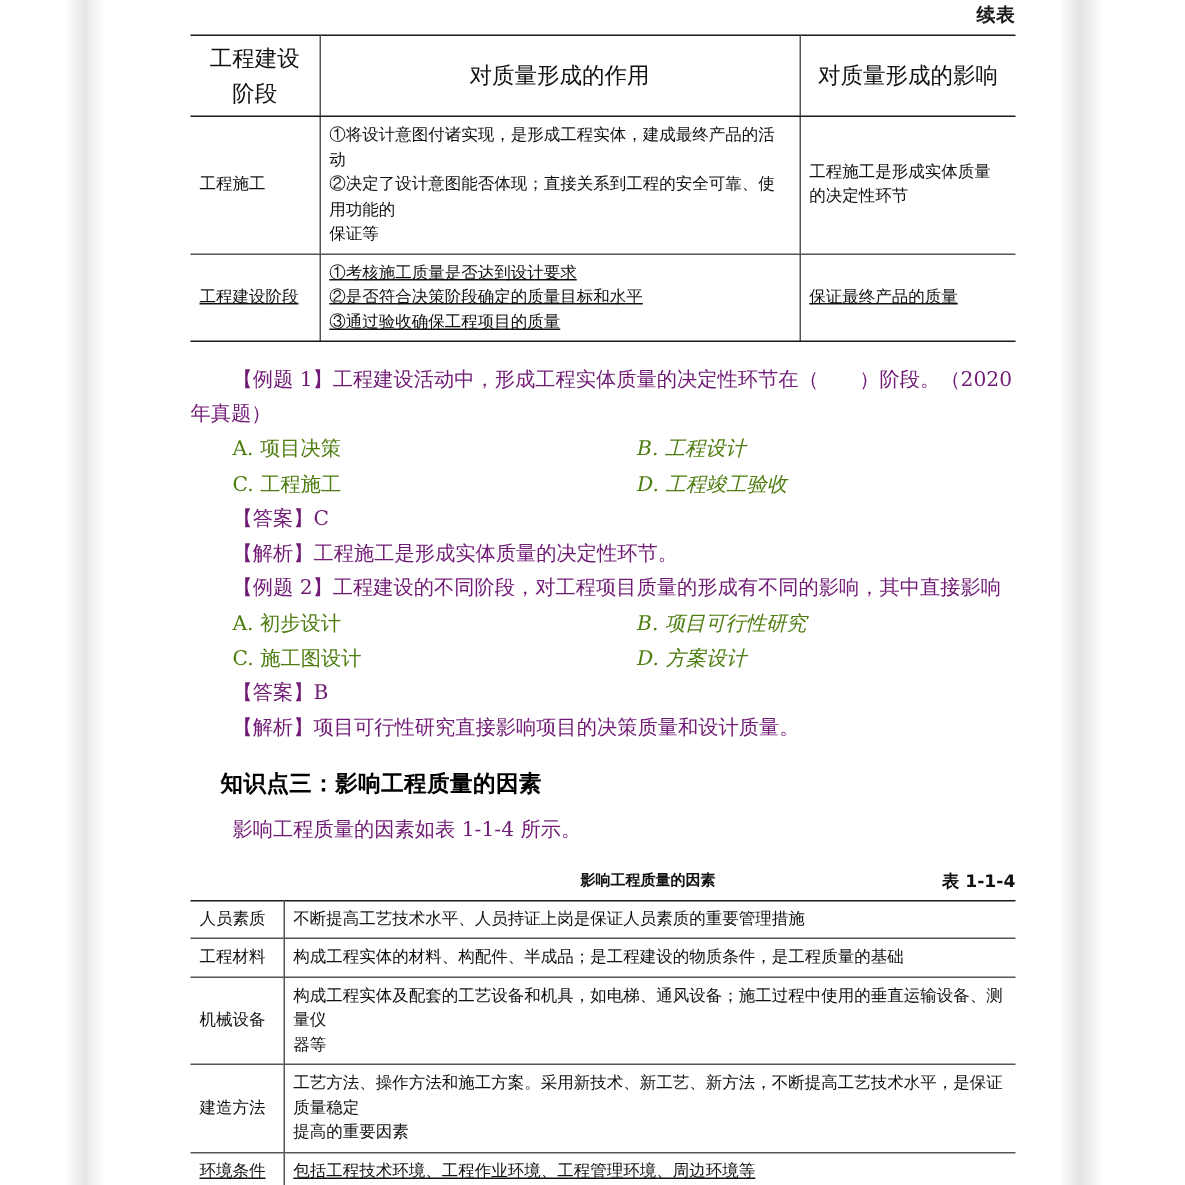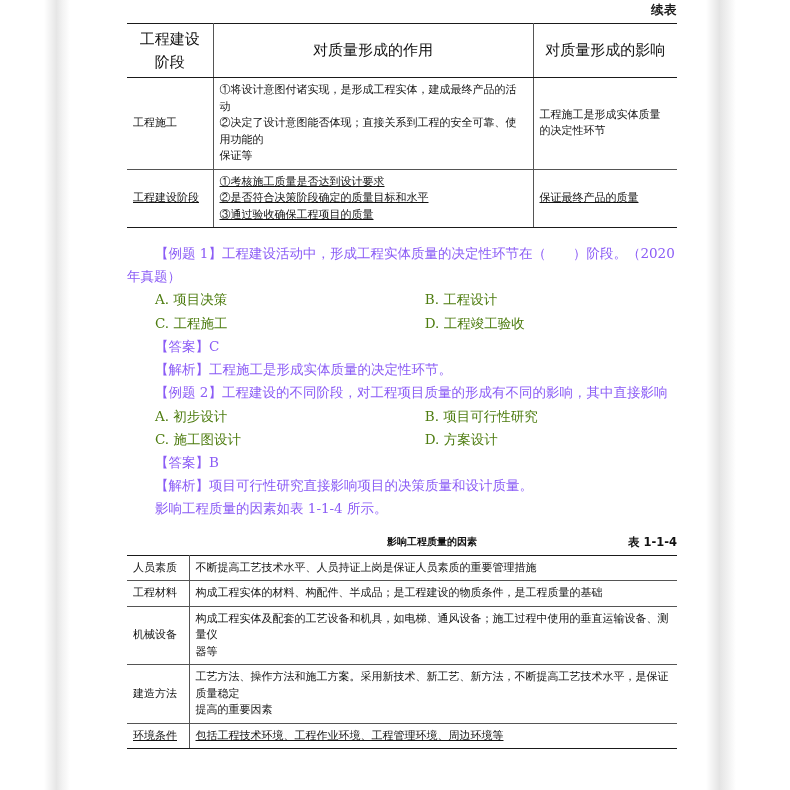--- a/index.html
+++ b/index.html
@@ -95,37 +95,37 @@
   table.doc-table td.ctr {
     text-align: left;
   }
   .cellblock { margin: 0; }
   .cellblock div { white-space: normal; }
 
   
   .para {
     font-family: "DejaVu Serif", "Liberation Serif", serif;
     font-size: 13.5px;
-    color: #8b5cf6;
+    color: #701a75;
     line-height: 1.72;
     margin: 0;
     text-align: justify;
   }
   .para.indent { text-indent: 28px; }
   .para.noindent { text-indent: 0; }
   .opt-row {
     font-family: "DejaVu Serif", "Liberation Serif", serif;
     font-size: 13.5px;
     color: #4d7c0f;
     line-height: 1.72;
     display: flex;
     padding-left: 28px;
   }
   .opt-a { width: 278px; }
-  .opt-b { width: 260px; }
+  .opt-b { width: 260px; font-style: italic; }
 
   
   .sec-head {
     font-family: "DejaVu Sans", "Liberation Sans", sans-serif;
     font-weight: bold;
     font-size: 15px;
     color: #000000;
     margin: 16px 0 10px 0;
     padding-left: 20px;
     letter-spacing: 0.3px;
@@ -234,20 +234,21 @@
       <span class="opt-b">B. 项目可行性研究</span>
     </div>
     <div class="opt-row">
       <span class="opt-a">C. 施工图设计</span>
       <span class="opt-b">D. 方案设计</span>
     </div>
 
     <p class="para indent">【答案】B</p>
     <p class="para indent">【解析】项目可行性研究直接影响项目的决策质量和设计质量。</p>
 
+    <div class="sec-head">知识点三：影响工程质量的因素</div>
     <p class="para indent">影响工程质量的因素如表 1-1-4 所示。</p>
 
     <div style="height:14px"></div>
     <div class="tbl-caption">
       <div class="cap-title">影响工程质量的因素</div>
       <div class="cap-num">表 1-1-4</div>
     </div>
 
     <table class="doc-table">
       <colgroup>

